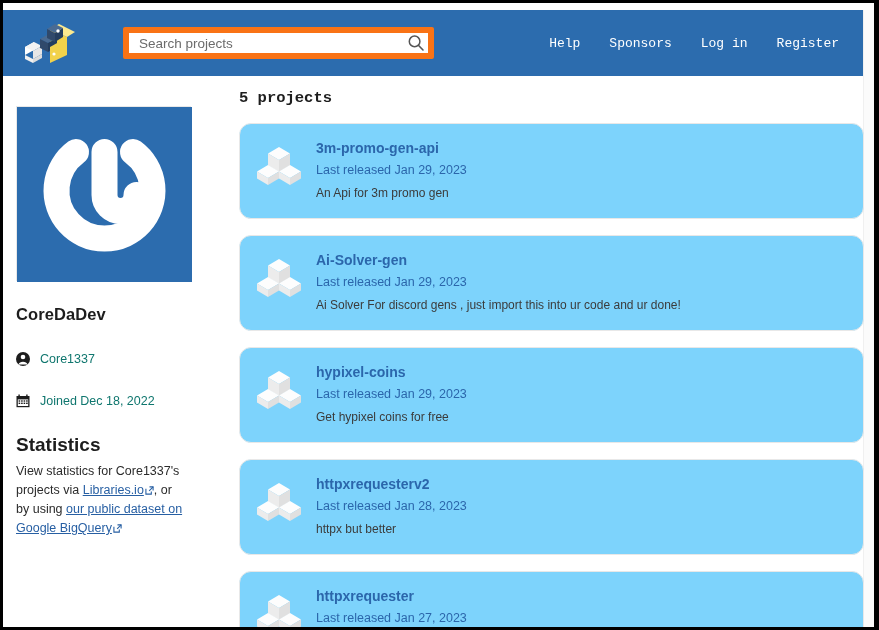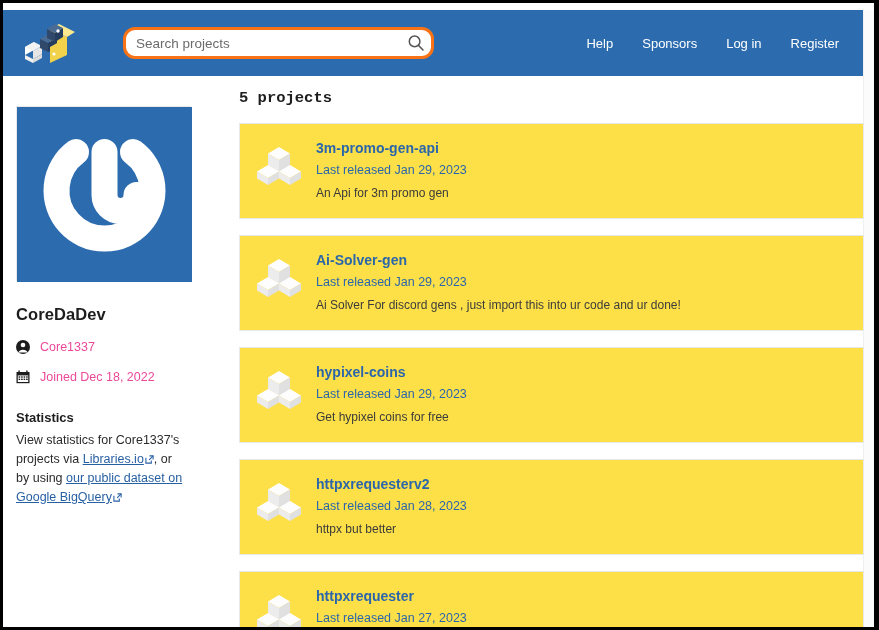--- a/index.html
+++ b/index.html
@@ -61,22 +61,22 @@
 
   #searchwrap {
     position: relative;
     margin-left: 42px;
     width: 311px;
     flex: 0 0 auto;
   }
   #search-input {
     width: 100%;
     height: 32px;
-    border: 3px solid #f97316;
-    border-radius: 12px;
+    border: 6px solid #f97316;
+    border-radius: 2px;
     background: #ffffff;
     padding: 0 34px 0 10px;
     font-size: 13.5px;
     font-family: "Liberation Sans", sans-serif;
     color: #4a4a4a;
     outline: none;
   }
   #search-input::placeholder { color: #6b6b6b; opacity: 1; }
   #search-icon {
     position: absolute;
@@ -90,21 +90,21 @@
     margin-left: auto;
     margin-right: 24px;
     display: flex;
     align-items: center;
     gap: 29px;
   }
   #mainnav a {
     color: #ffffff;
     font-size: 13px;
     text-decoration: none;
-    font-family: Liberation Sans, sans-serif;
+    font-family: Liberation Mono, monospace;
     white-space: nowrap;
   }
 
   
   #scrollbar-track {
     position: absolute;
     right: 0; top: 7px;
     width: 11px;
     height: 617px;
     background: #fbfbfb;
@@ -135,31 +135,31 @@
     border: 1px solid #e8e8e8;
   }
   #display-name {
     margin-top: 24px;
     font-size: 16.5px;
     font-weight: bold;
     color: #1d1d1d;
     letter-spacing: .1px;
   }
   .meta-row {
-    margin-top: 16px;
+    margin-top: 28px;
     display: flex;
     align-items: center;
     gap: 10px;
     font-size: 12.5px;
-    color: #ec4899;
+    color: #0f766e;
   }
   .meta-icon { width: 14px; height: 14px; flex: 0 0 14px; display:block; }
   #stats-heading {
     margin-top: 26px;
-    font-size: 13px;
+    font-size: 19px;
     font-weight: bold;
     color: #1d1d1d;
   }
   #stats-text {
     margin-top: 6px;
     font-size: 12.5px;
     line-height: 19px;
     color: #2b2b2b;
     width: 172px;
   }
@@ -179,22 +179,22 @@
   #projects-heading {
     font-size: 15.5px;
     font-weight: bold;
     color: #1d1d1d;
     margin-bottom: 16px;
     margin-top: 5px;
     font-family: Liberation Mono, monospace;
   }
   .package-snippet {
     border: 1px solid #e8e8e8;
-    background: #fde047;
-    border-radius: 0;
+    background: #7dd3fc;
+    border-radius: 12px;
     margin-bottom: 16px;
     padding: 14px 16px 15px 16px;
     display: flex;
     align-items: flex-start;
     text-decoration: none;
     min-height: 80px;
   }
   .package-cube {
     flex: 0 0 46px;
     width: 46px;

